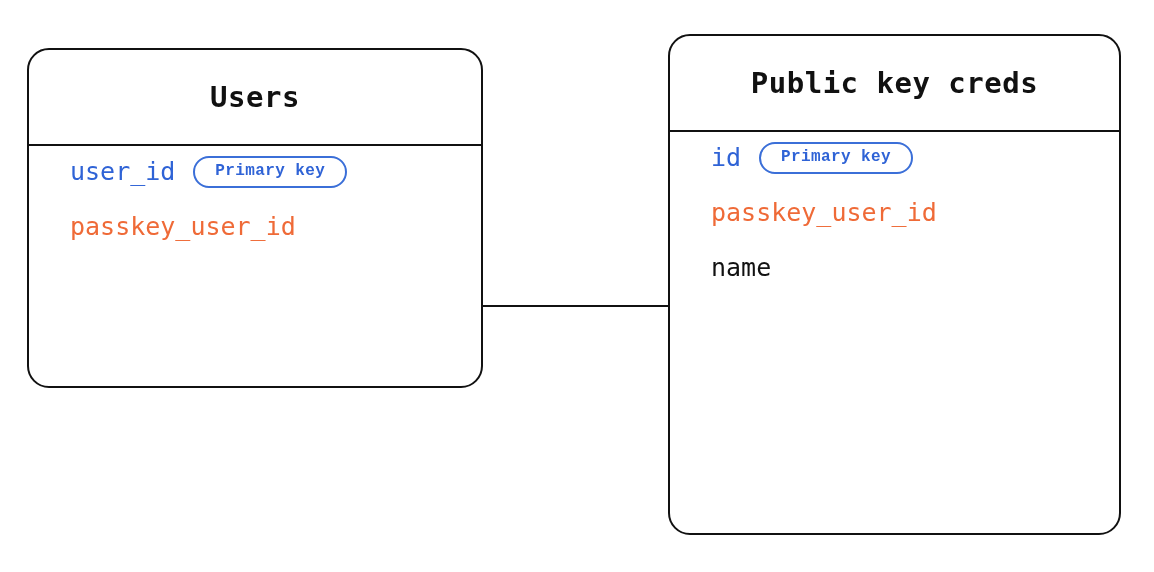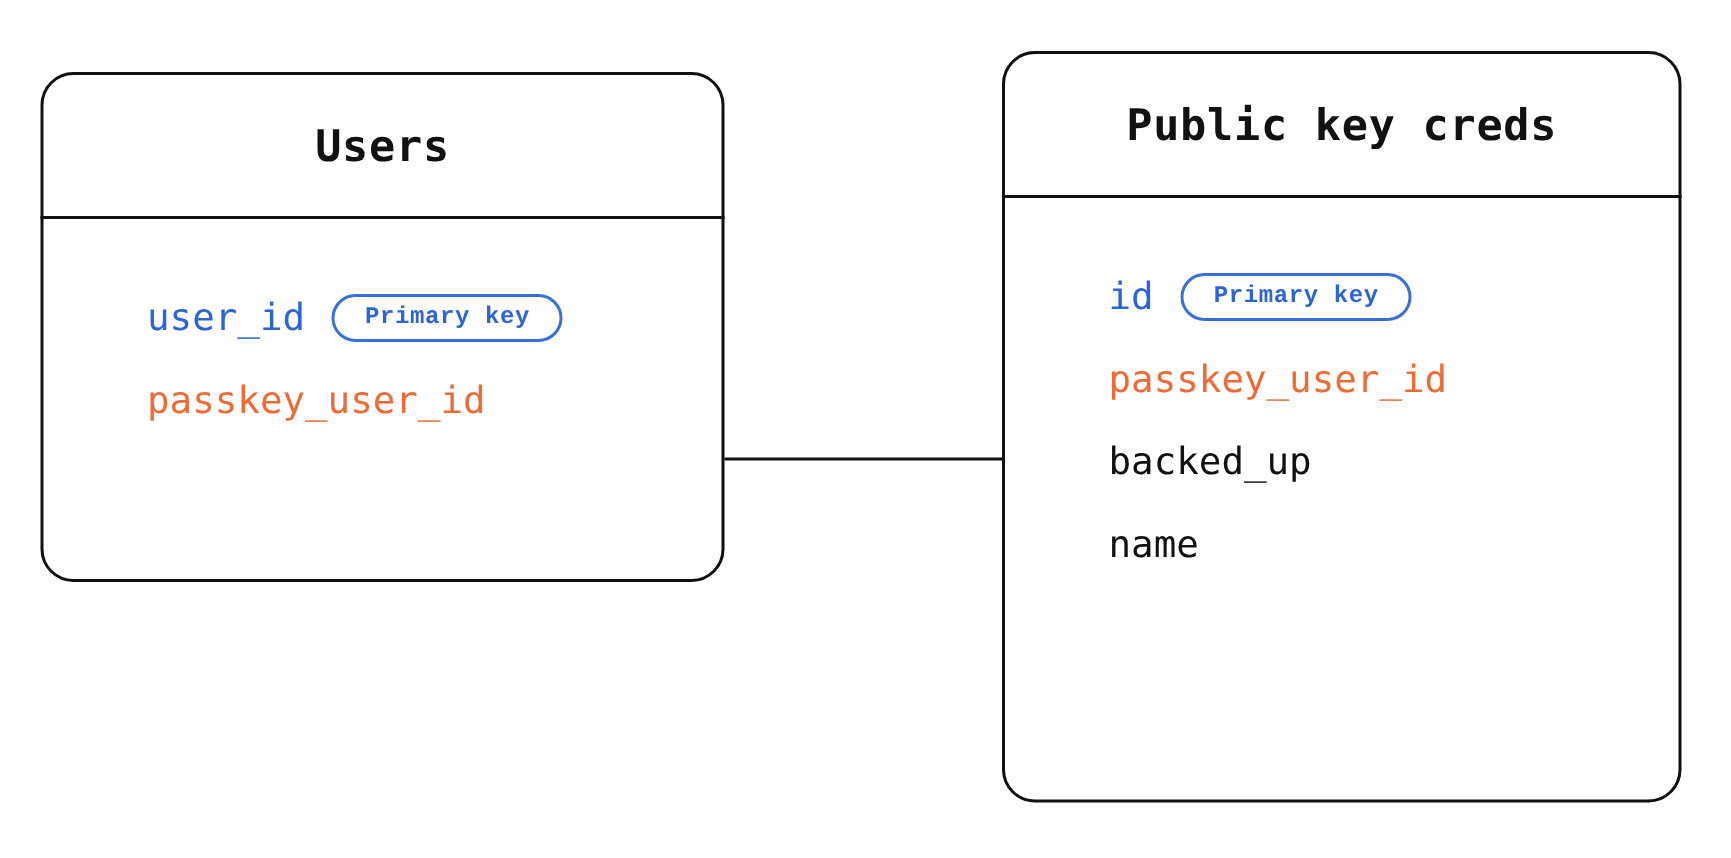--- a/index.html
+++ b/index.html
@@ -48,22 +48,20 @@
     top: 94px;
     height: 0;
     border-top: 2.2px solid #111111;
   }
 
   .field-list {
     position: absolute;
     left: 0;
     right: 0;
     top: 94px;
-    padding-top: 40px;
-    margin-left: 28px;
   }
 
   .field-row {
     display: flex;
     align-items: center;
     height: 55px;
     padding-left: 41px;
     white-space: nowrap;
   }
 
@@ -133,23 +131,20 @@
       <div class="field-row">
         <span class="field-name pk">id</span>
         <span class="pk-badge">Primary key</span>
       </div>
 
 
       <div class="field-row">
         <span class="field-name fk">passkey_user_id</span>
       </div>
 
-      <div class="field-row">
-        <span class="field-name">backed_up</span>
-      </div>
 
       <div class="field-row">
         <span class="field-name">name</span>
       </div>
 
 
     </div>
   </div>
 
 </div>

